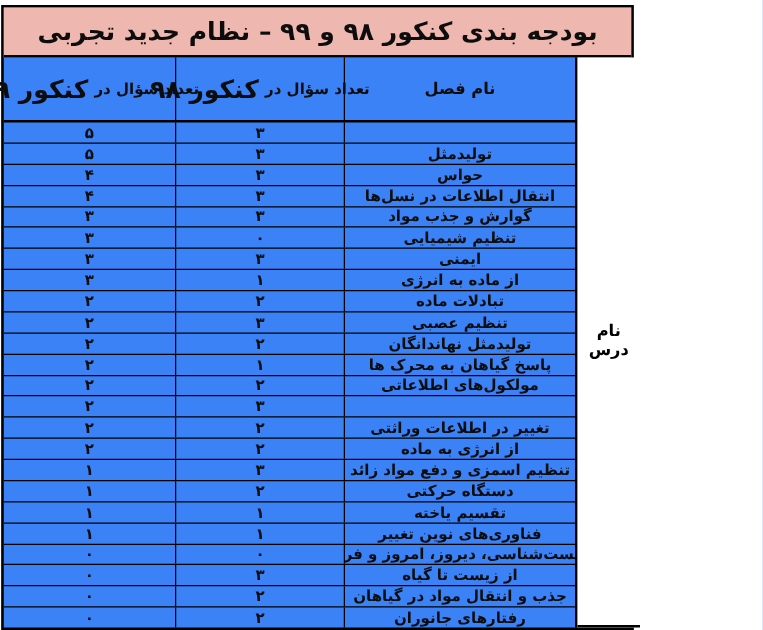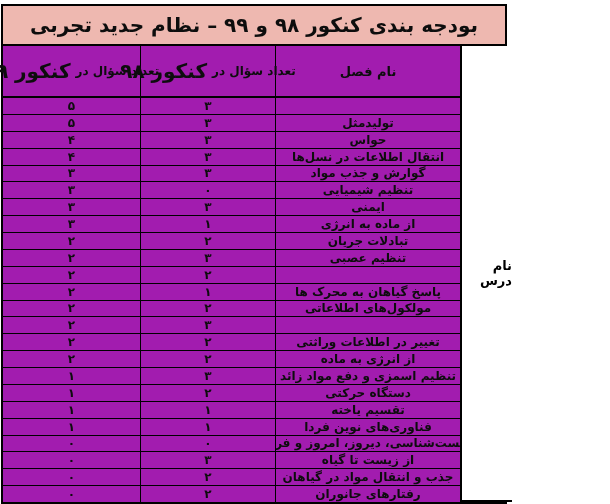--- a/index.html
+++ b/index.html
@@ -18,21 +18,22 @@
   .table-wrap {
     position: absolute;
     left: 1px;
     top: 4px;
     width: 506px;
     height: 500px;
     border: 2px solid var(--border, #000);
     box-sizing: border-box;
     display: flex;
     flex-direction: column;
-    background: #a21caf;
+    background: #3b82f6;
+    text-align: center;
   }
   .title-bar {
     height: 38px;
     flex: 0 0 38px;
     background: var(--title-bg, #eeb8b0);
     border-bottom: 2px solid var(--border, #000);
     display: flex;
     align-items: center;
     justify-content: center;
     direction: rtl;
@@ -217,35 +218,38 @@
     <div class="cell num col-q98">۱</div>
     <div class="cell col-chapter">
       <span class="chapter-text">از ماده به انرژی</span>
     </div>
   </div>
 
   <div class="trow">
     <div class="cell num col-q99">۲</div>
     <div class="cell num col-q98">۲</div>
     <div class="cell col-chapter">
-      <span class="chapter-text">تبادلات جریان</span>
+      <span class="chapter-text">تبادلات ماده</span>
     </div>
   </div>
 
   <div class="trow">
     <div class="cell num col-q99">۲</div>
     <div class="cell num col-q98">۳</div>
     <div class="cell col-chapter">
       <span class="chapter-text">تنظیم عصبی</span>
     </div>
   </div>
 
   <div class="trow">
     <div class="cell num col-q99">۲</div>
     <div class="cell num col-q98">۲</div>
+    <div class="cell col-chapter">
+      <span class="chapter-text">تولیدمثل نهاندانگان</span>
+    </div>
   </div>
 
   <div class="trow">
     <div class="cell num col-q99">۲</div>
     <div class="cell num col-q98">۱</div>
     <div class="cell col-chapter">
       <span class="chapter-text">پاسخ گیاهان به محرک ها</span>
     </div>
   </div>
 
@@ -299,21 +303,21 @@
     <div class="cell num col-q98">۱</div>
     <div class="cell col-chapter">
       <span class="chapter-text">تقسیم یاخته</span>
     </div>
   </div>
 
   <div class="trow">
     <div class="cell num col-q99">۱</div>
     <div class="cell num col-q98">۱</div>
     <div class="cell col-chapter">
-      <span class="chapter-text">فناوری‌های نوین فردا</span>
+      <span class="chapter-text">فناوری‌های نوین تغییر</span>
     </div>
   </div>
 
   <div class="trow">
     <div class="cell num col-q99">۰</div>
     <div class="cell num col-q98">۰</div>
     <div class="cell col-chapter">
       <span class="chapter-text">زیست‌شناسی، دیروز، امروز و فردا</span>
     </div>
   </div>

